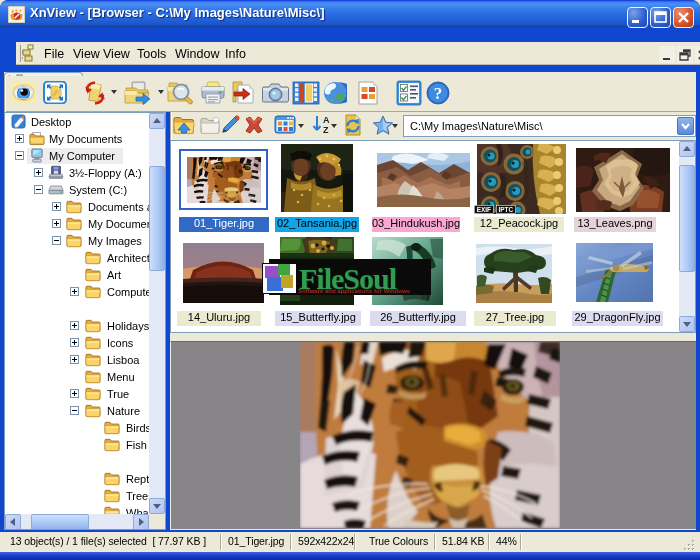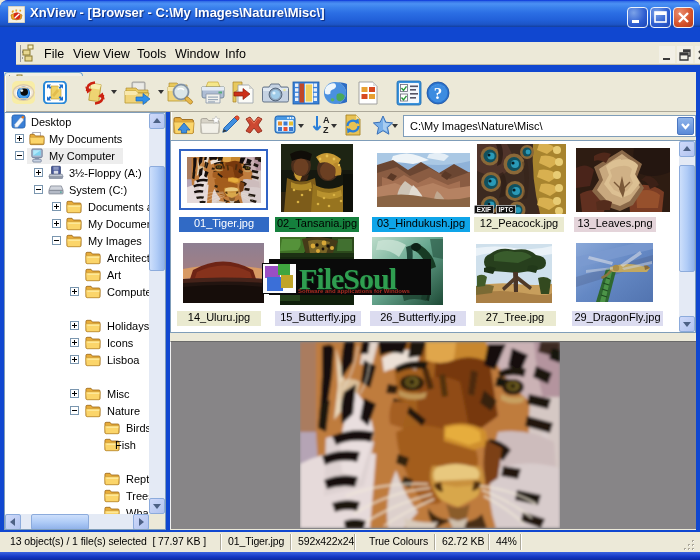--- a/index.html
+++ b/index.html
@@ -488,28 +488,36 @@
         </div>
     <div class="trow" style="top:239px">
           <div class="pmbox plus" style="left:65px"></div>
           <svg class="ticon" style="left:80px" width="17" height="15" viewBox="0 0 17 15">
             <path d="M1 3.2 q0-1.2 1.2-1.2 h4.2 l1.4 1.8 h7 q1.2 0 1.2 1.2 v7.8 q0 1.2 -1.2 1.2 h-12.6 q-1.2 0 -1.2 -1.2 z" fill="#e8ac38" stroke="#9c6a1c" stroke-width="0.9"></path>
             <path d="M1.6 5.6 h13.6 q0.9 0 0.8 0.9 l-0.7 6.6 q-0.1 0.9 -1 0.9 h-12 q-0.9 0 -0.9-0.9 l-0.6-6.6 q-0.1-0.9 0.8-0.9 z" fill="#fbd56a" stroke="#c89a3c" stroke-width="0.7"></path>
             <path d="M2.4 6.4 h12.8 l-0.2 1.6 h-12.4 z" fill="#fde898"></path>
           </svg>
           <span class="txt" style="left:102px">Lisboa</span>
         </div>
+    <div class="trow" style="top:256px">
+          <svg class="ticon" style="left:80px" width="17" height="15" viewBox="0 0 17 15">
+            <path d="M1 3.2 q0-1.2 1.2-1.2 h4.2 l1.4 1.8 h7 q1.2 0 1.2 1.2 v7.8 q0 1.2 -1.2 1.2 h-12.6 q-1.2 0 -1.2 -1.2 z" fill="#e8ac38" stroke="#9c6a1c" stroke-width="0.9"></path>
+            <path d="M1.6 5.6 h13.6 q0.9 0 0.8 0.9 l-0.7 6.6 q-0.1 0.9 -1 0.9 h-12 q-0.9 0 -0.9-0.9 l-0.6-6.6 q-0.1-0.9 0.8-0.9 z" fill="#fbd56a" stroke="#c89a3c" stroke-width="0.7"></path>
+            <path d="M2.4 6.4 h12.8 l-0.2 1.6 h-12.4 z" fill="#fde898"></path>
+          </svg>
+          <span class="txt" style="left:102px">Menu</span>
+        </div>
     <div class="trow" style="top:273px">
           <div class="pmbox plus" style="left:65px"></div>
           <svg class="ticon" style="left:80px" width="17" height="15" viewBox="0 0 17 15">
             <path d="M1 3.2 q0-1.2 1.2-1.2 h4.2 l1.4 1.8 h7 q1.2 0 1.2 1.2 v7.8 q0 1.2 -1.2 1.2 h-12.6 q-1.2 0 -1.2 -1.2 z" fill="#e8ac38" stroke="#9c6a1c" stroke-width="0.9"></path>
             <path d="M1.6 5.6 h13.6 q0.9 0 0.8 0.9 l-0.7 6.6 q-0.1 0.9 -1 0.9 h-12 q-0.9 0 -0.9-0.9 l-0.6-6.6 q-0.1-0.9 0.8-0.9 z" fill="#fbd56a" stroke="#c89a3c" stroke-width="0.7"></path>
             <path d="M2.4 6.4 h12.8 l-0.2 1.6 h-12.4 z" fill="#fde898"></path>
           </svg>
-          <span class="txt" style="left:102px">Misc</span>
+          <span class="txt" style="left:102px">True</span>
         </div>
     <div class="trow" style="top:290px">
           <div class="pmbox" style="left:65px"></div>
           <svg class="ticon" style="left:80px" width="17" height="15" viewBox="0 0 17 15">
             <path d="M1 3.2 q0-1.2 1.2-1.2 h4.2 l1.4 1.8 h7 q1.2 0 1.2 1.2 v7.8 q0 1.2 -1.2 1.2 h-12.6 q-1.2 0 -1.2 -1.2 z" fill="#e8ac38" stroke="#9c6a1c" stroke-width="0.9"></path>
             <path d="M1.6 5.6 h13.6 q0.9 0 0.8 0.9 l-0.7 6.6 q-0.1 0.9 -1 0.9 h-12 q-0.9 0 -0.9-0.9 l-0.6-6.6 q-0.1-0.9 0.8-0.9 z" fill="#fbd56a" stroke="#c89a3c" stroke-width="0.7"></path>
             <path d="M2.4 6.4 h12.8 l-0.2 1.6 h-12.4 z" fill="#fde898"></path>
           </svg>
           <span class="txt" style="left:102px">Nature</span>
         </div>
@@ -520,21 +528,21 @@
             <path d="M2.4 6.4 h12.8 l-0.2 1.6 h-12.4 z" fill="#fde898"></path>
           </svg>
           <span class="txt" style="left:121px">Birds</span>
         </div>
     <div class="trow" style="top:324px">
           <svg class="ticon" style="left:99px" width="17" height="15" viewBox="0 0 17 15">
             <path d="M1 3.2 q0-1.2 1.2-1.2 h4.2 l1.4 1.8 h7 q1.2 0 1.2 1.2 v7.8 q0 1.2 -1.2 1.2 h-12.6 q-1.2 0 -1.2 -1.2 z" fill="#e8ac38" stroke="#9c6a1c" stroke-width="0.9"></path>
             <path d="M1.6 5.6 h13.6 q0.9 0 0.8 0.9 l-0.7 6.6 q-0.1 0.9 -1 0.9 h-12 q-0.9 0 -0.9-0.9 l-0.6-6.6 q-0.1-0.9 0.8-0.9 z" fill="#fbd56a" stroke="#c89a3c" stroke-width="0.7"></path>
             <path d="M2.4 6.4 h12.8 l-0.2 1.6 h-12.4 z" fill="#fde898"></path>
           </svg>
-          <span class="txt" style="left:110px">Fish</span>
+          <span class="txt" style="left:121px">Fish</span>
         </div>
     <div class="trow" style="top:358px">
           <svg class="ticon" style="left:99px" width="17" height="15" viewBox="0 0 17 15">
             <path d="M1 3.2 q0-1.2 1.2-1.2 h4.2 l1.4 1.8 h7 q1.2 0 1.2 1.2 v7.8 q0 1.2 -1.2 1.2 h-12.6 q-1.2 0 -1.2 -1.2 z" fill="#e8ac38" stroke="#9c6a1c" stroke-width="0.9"></path>
             <path d="M1.6 5.6 h13.6 q0.9 0 0.8 0.9 l-0.7 6.6 q-0.1 0.9 -1 0.9 h-12 q-0.9 0 -0.9-0.9 l-0.6-6.6 q-0.1-0.9 0.8-0.9 z" fill="#fbd56a" stroke="#c89a3c" stroke-width="0.7"></path>
             <path d="M2.4 6.4 h12.8 l-0.2 1.6 h-12.4 z" fill="#fde898"></path>
           </svg>
           <span class="txt" style="left:121px">Reptiles</span>
         </div>
     <div class="trow" style="top:375px">
@@ -681,38 +689,38 @@
             <circle cx="43" cy="54" r="1.3"></circle>
             <circle cx="53" cy="51" r="1.3"></circle>
             <circle cx="60" cy="57" r="1.3"></circle>
             <circle cx="17" cy="58" r="1.3"></circle>
             <circle cx="37" cy="60" r="1.3"></circle>
             <circle cx="48" cy="62" r="1.3"></circle>
           </g>
       <path d="M13 28 q2 4 8 4 l-2 5 q-6-2-6-9 z" fill="#c89a34"></path>
       <path d="M62 30 v38 h10 v-38 z" fill="#0e100a"></path>
     </svg>
-    <div class="tlabel" style="left:104px;top:76px;width:84px;background:#15803d">02_Tansania.jpg</div>
+    <div class="tlabel" style="left:104px;top:76px;width:84px;background:#0ea5e9">02_Tansania.jpg</div>
 
     <svg class="thumb" style="left:206px;top:12px" width="93" height="54" viewBox="0 0 93 54">
       <rect width="93" height="54" fill="#8fb2d8"></rect>
       <path d="M0 0 h93 v8 q-24 6 -48 3 T0 13 z" fill="#aac8e4"></path>
       <path d="M16 3 q14-5 26 0 l10 4 -16 4 -22-3 z" fill="#eef4f8"></path>
       <path d="M52 1 q12-3 20 2 l-5 5 -17-3 z" fill="#e4eef6"></path>
       <path d="M0 12 L16 7 l15 10 13-8 18 11 15-9 16 9 v34 H0 z" fill="#6b4632"></path>
       <path d="M0 20 l20-6 13 9 19-8 21 11 20-7 v35 H0 z" fill="#8a5c42"></path>
       <path d="M5 24 l12 4 10-6 14 8 12-6 18 8 12-4 v26 H5 z" fill="#a47052"></path>
       <path d="M0 34 l18-4 16 6 22-6 16 6 21-3 v21 H0 z" fill="#b58262"></path>
       <path d="M28 28 q16 10 21 26 h-28 q-4-15 7-26 z" fill="#cec4b6"></path>
       <path d="M36 32 q10 8 13 22 h-17 q-2-13 4-22 z" fill="#e2dcd2"></path>
       <path d="M60 38 q8 6 10 16 h-13 q-1-10 3-16 z" fill="#c0a890"></path>
       <path d="M0 44 q24-5 48 0 t45 0 v10 H0 z" fill="#8a6444"></path>
       <path d="M14 20 l6 3 -4 5 -6-3 z M68 18 l7 4 -5 5 -6-4 z" fill="#5a3826"></path>
     </svg>
-    <div class="tlabel" style="left:201px;top:76px;width:98px;background:#0ea5e9">03_Hindukush.jpg</div>
+    <div class="tlabel" style="left:201px;top:76px;width:88px;background:#f9a8d4">03_Hindukush.jpg</div>
 
     <svg class="thumb" style="left:306px;top:3px" width="89" height="70" viewBox="0 0 89 70">
       <rect width="89" height="70" fill="#45281c"></rect>
       <path d="M0 0 h60 q6 35 0 70 h-60 z" fill="#3c2a20"></path>
       <path d="M0 0 h30 l10 20 -20 15 -20-8 z" fill="#50342a"></path>
       <path d="M56 0 h33 v70 h-26 q-9-36-7-70 z" fill="#a8842e"></path>
       <g fill="#d8b050">
             <path d="M62 0 q10-2 16 4 l-8 6 -10-4 z"></path>
             <path d="M64 12 q12-2 18 6 l-9 6 -11-5 z"></path>
             <path d="M62 26 q12-2 19 6 l-9 6 -12-5 z"></path>
@@ -926,21 +934,21 @@
     <div class="sdiv" style="left:290px"></div>
     <div class="spanel" style="left:292px;width:62px">
         <span class="txt">592x422x24</span>
       </div>
     <div class="sdiv" style="left:354px"></div>
     <div class="spanel" style="left:356px;width:78px">
         <span class="txt" style="left:13px">True Colours</span>
       </div>
     <div class="sdiv" style="left:434px"></div>
     <div class="spanel" style="left:436px;width:52px">
-        <span class="txt">62.72 KB</span>
+        <span class="txt">51.84 KB</span>
       </div>
     <div class="sdiv" style="left:488px"></div>
     <div class="spanel" style="left:490px;width:30px">
         <span class="txt">44%</span>
       </div>
     <div class="sdiv" style="left:520px"></div>
     <svg class="abs" style="left:682px;top:6px" width="14" height="14" viewBox="0 0 14 14">
       <g fill="#aca899">
           <rect x="10" y="10" width="2" height="2"></rect>
           <rect x="10" y="6" width="2" height="2"></rect>

